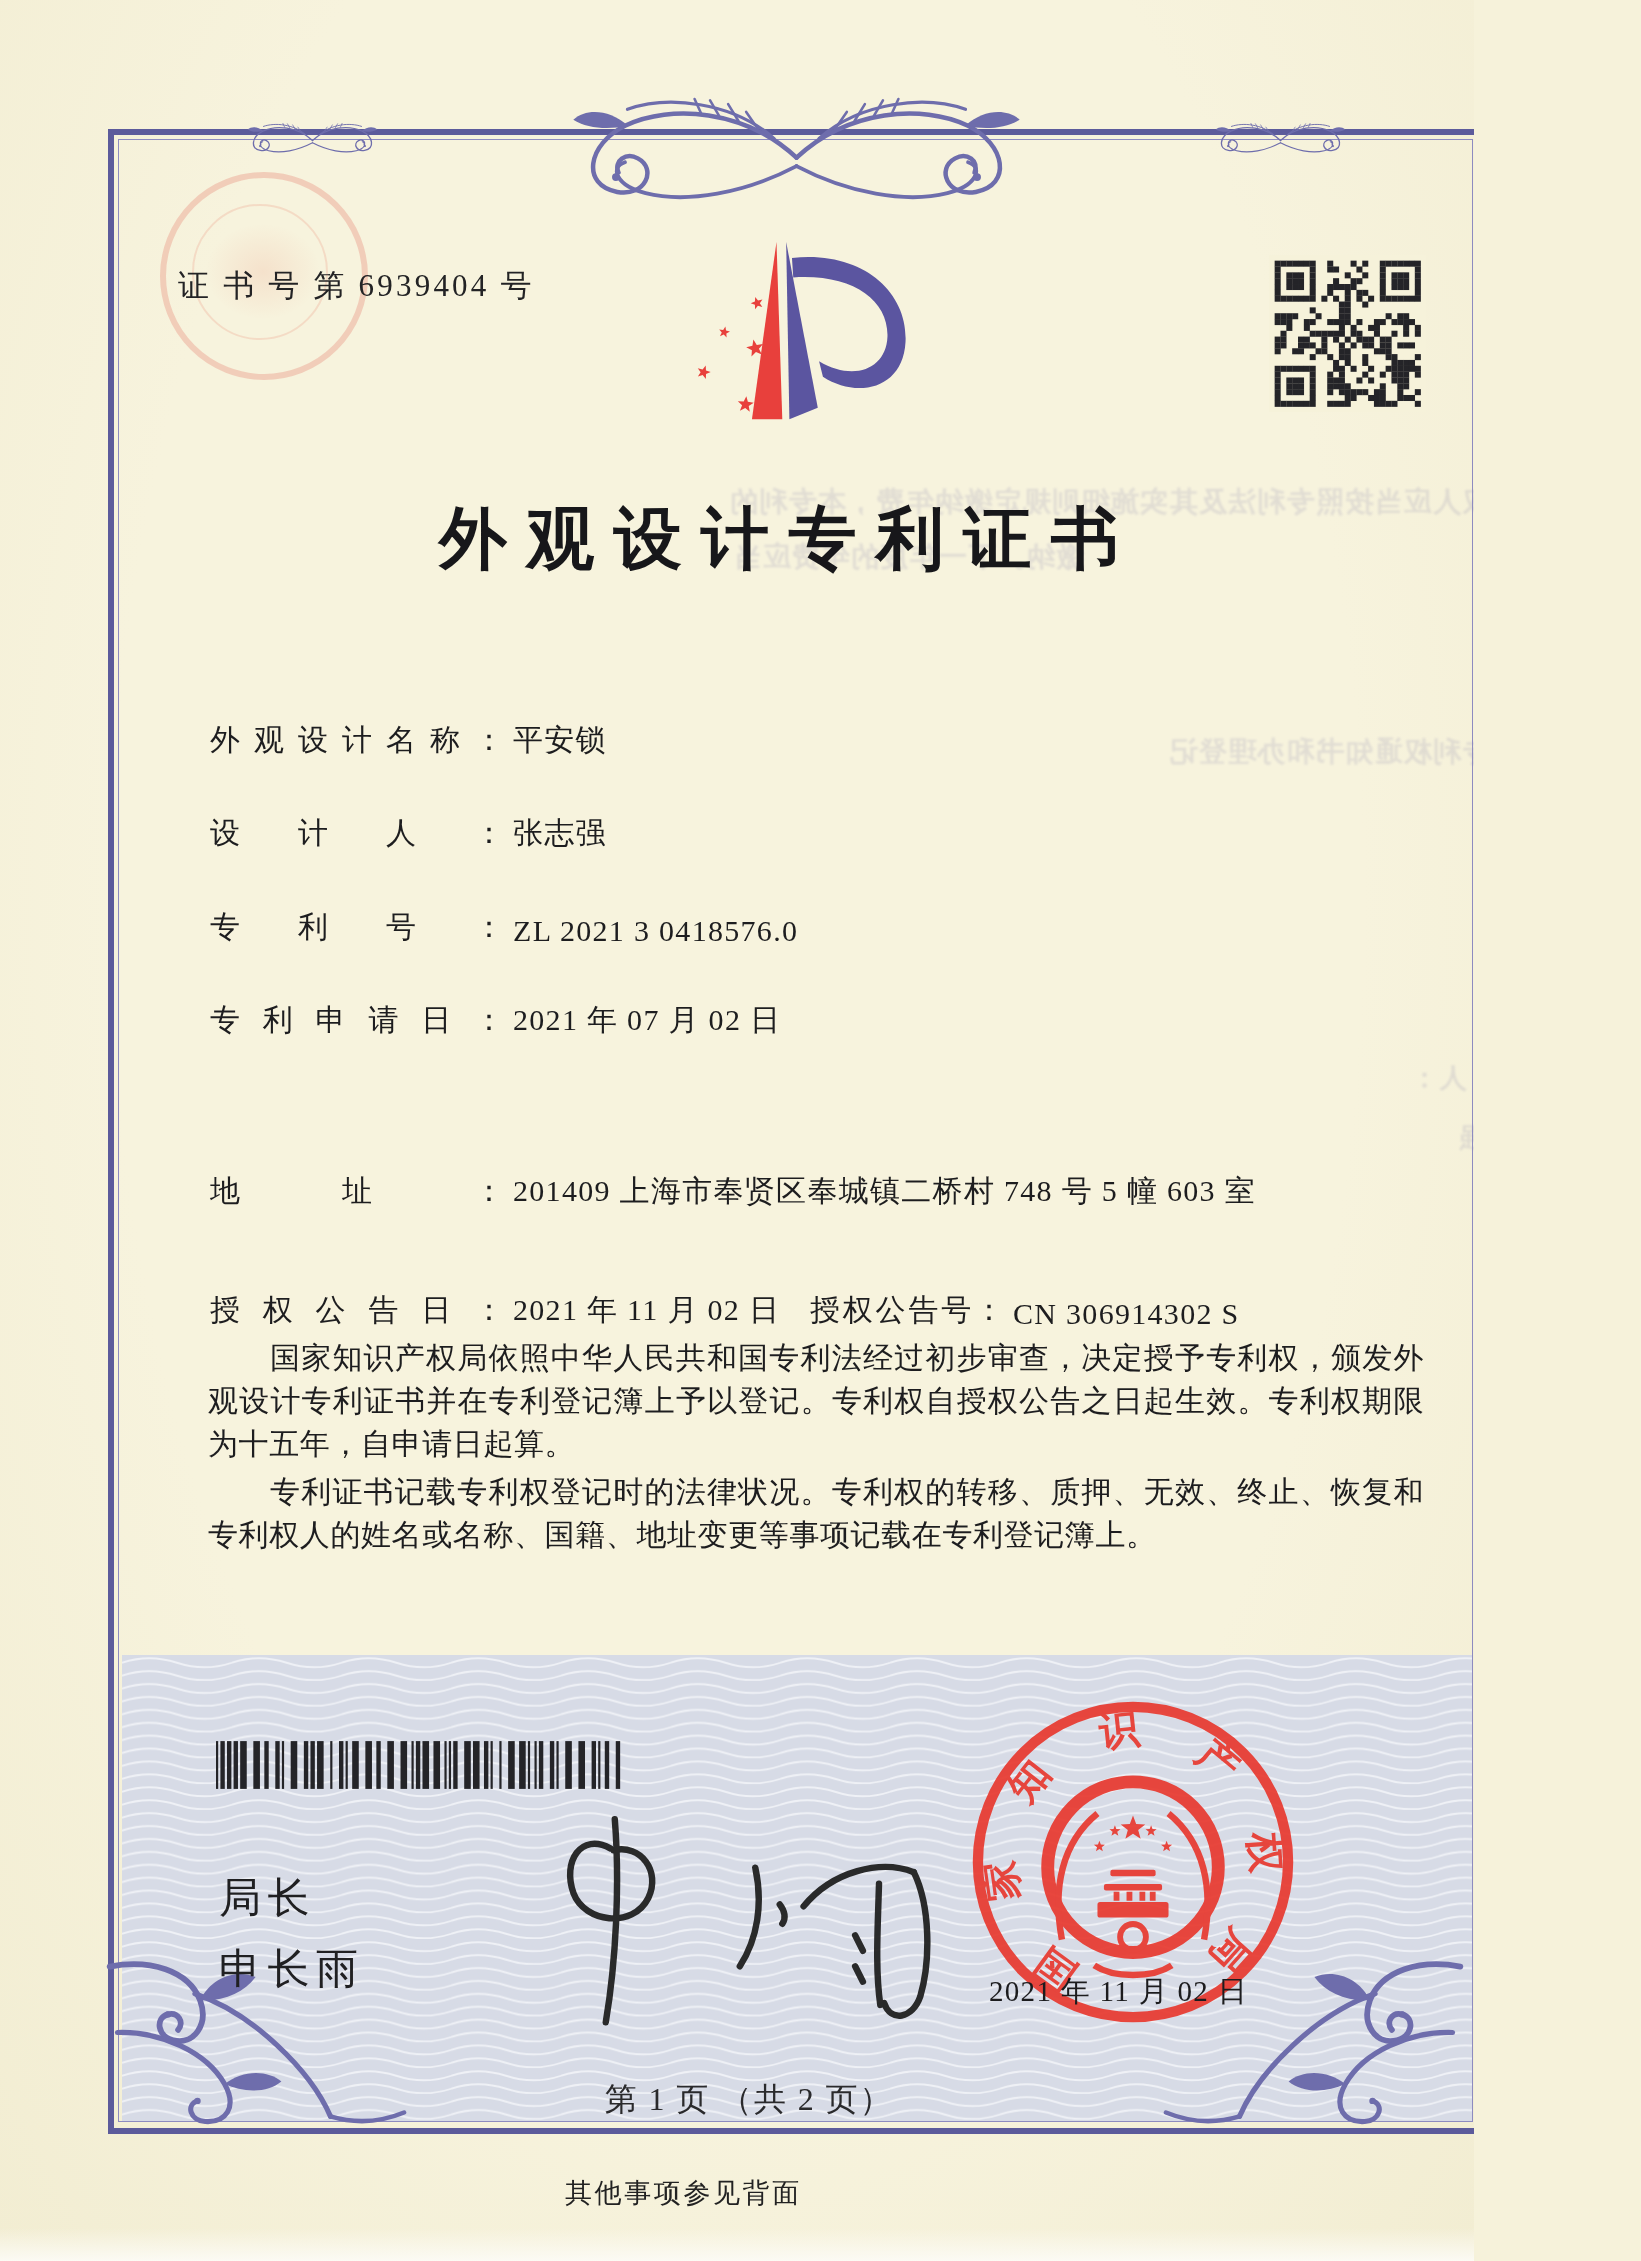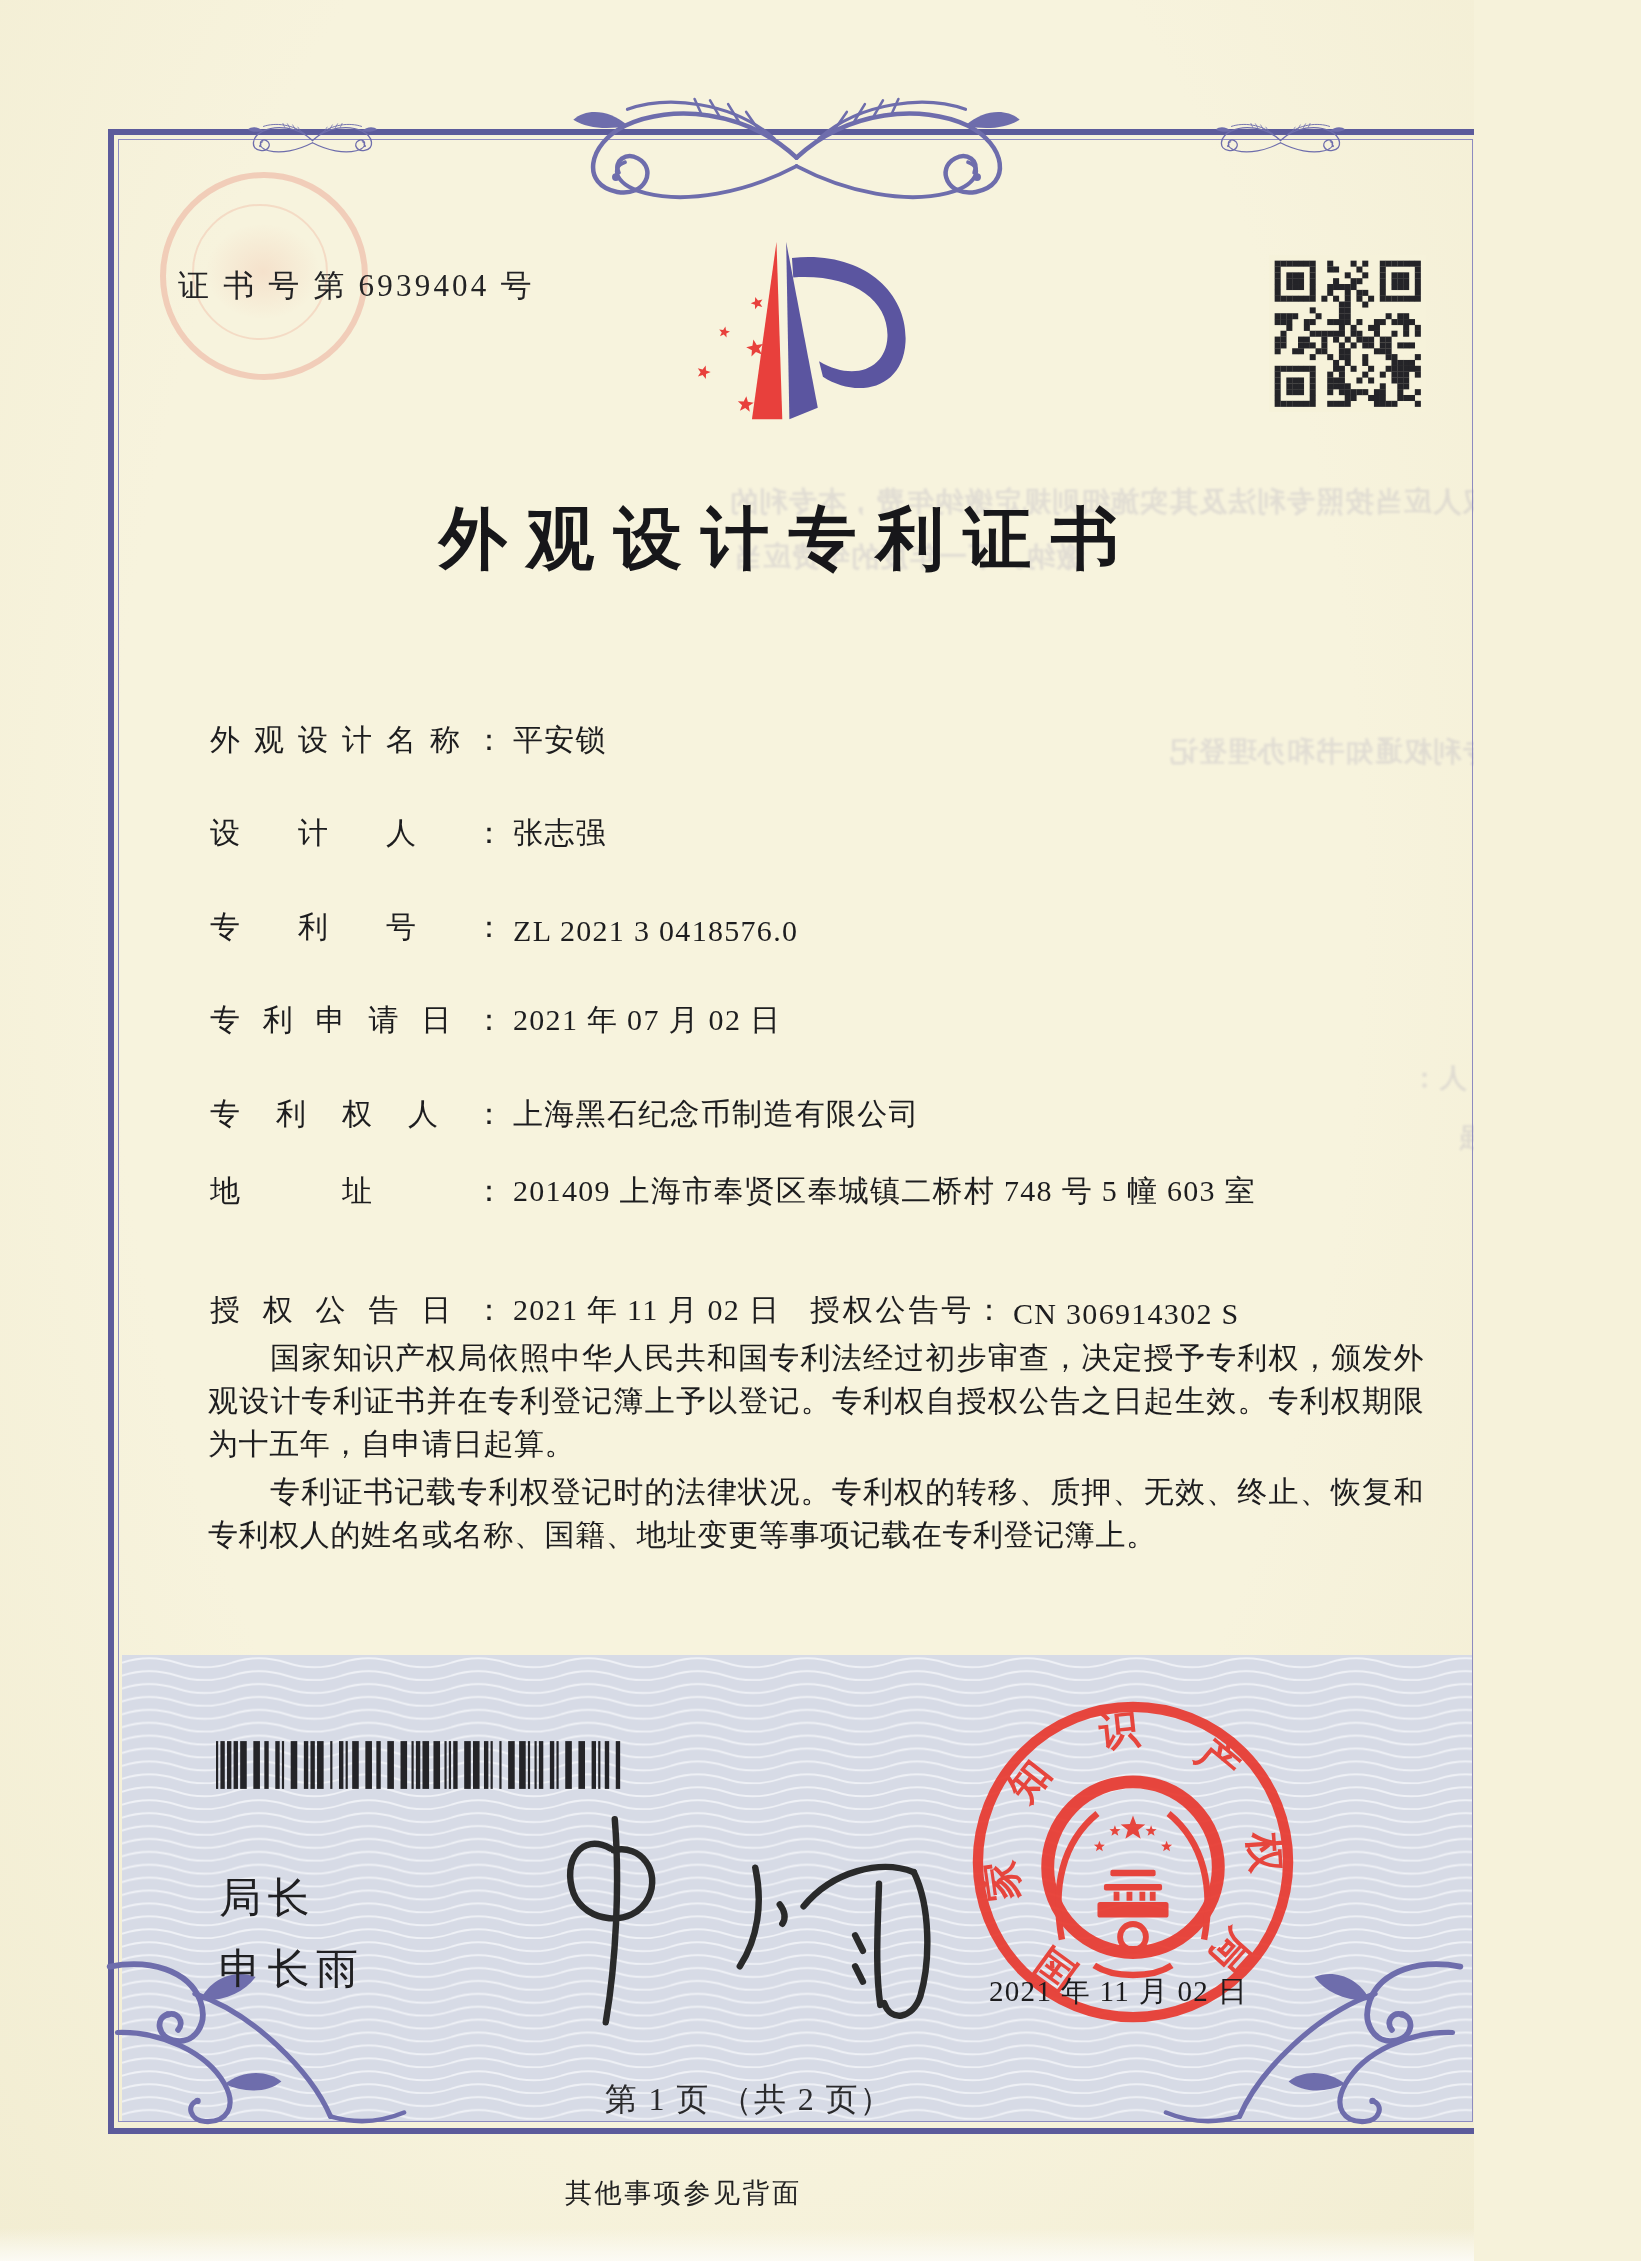--- a/index.html
+++ b/index.html
@@ -439,23 +439,20 @@
   </div>
   <div class="frow" style="top:813px;">
     <span class="flabel">设计人：</span><span class="fvalue">张志强</span>
   </div>
   <div class="frow" style="top:907px;">
     <span class="flabel">专利号：</span><span class="fvalue">ZL 2021 3 0418576.0</span>
   </div>
   <div class="frow" style="top:1000px;">
     <span class="flabel">专利申请日：</span><span class="fvalue">2021 年 07 月 02 日</span>
   </div>
-  <div class="frow" style="top:1094px;">
-    <span class="flabel">专利权人：</span><span class="fvalue">上海黑石纪念币制造有限公司</span>
-  </div>
   <div class="frow" style="top:1171px;">
     <span class="flabel">地址：</span><span class="fvalue">201409 上海市奉贤区奉城镇二桥村 748 号 5 幢 603 室</span>
   </div>
   <div class="frow" style="top:1290px;">
     <span class="flabel">授权公告日：</span><span class="fvalue">2021 年 11 月 02 日</span>
     <span class="grant2">
       <span class="flabel2">授权公告号：</span><span class="fvalue">CN 306914302 S</span>
     </span>
   </div>
 

